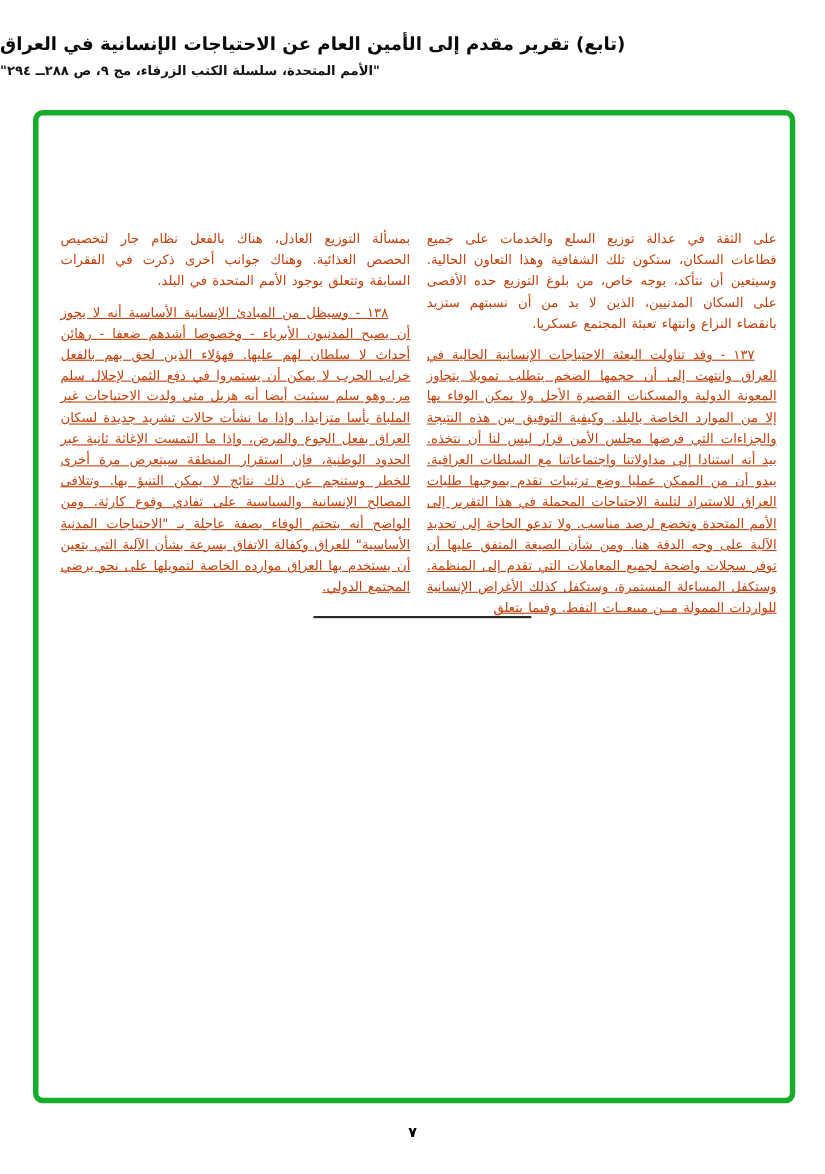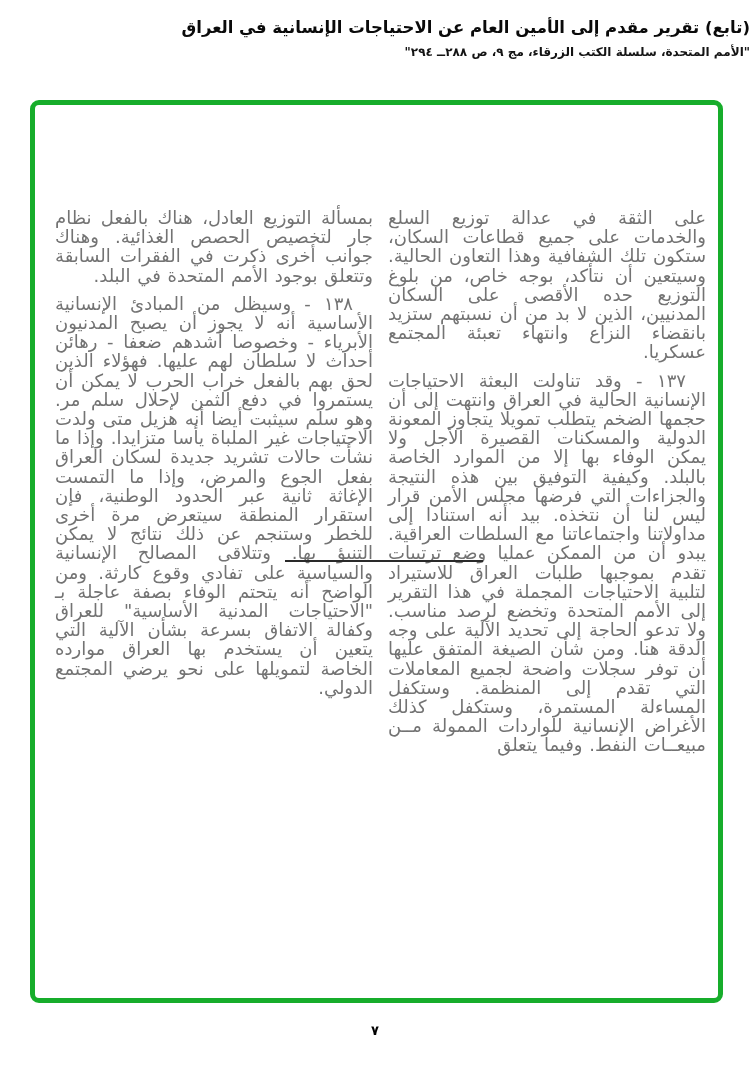--- a/index.html
+++ b/index.html
@@ -11,24 +11,24 @@
     position: relative;
     width: 750px;
     height: 1067px;
     background: #ffffff;
     font-family: "DejaVu Sans", sans-serif;
     color: #0d0d0d;
     overflow: hidden;
   }
   .doc-header {
     position: absolute;
-    top: 16px;
+    top: 28px;
     left: 0;
     width: 100%;
-    text-align: right;
+    text-align: left;
     direction: rtl;
   }
   .doc-title {
     font-size: 16.5px;
     font-weight: bold;
     letter-spacing: 0.2px;
     line-height: 1.5;
     color: #0a0a0a;
   }
   .doc-subtitle {
@@ -55,29 +55,30 @@
     display: flex;
     direction: rtl;
     gap: 15px;
   }
   .col {
     flex: 1;
     direction: rtl;
   }
   .col p {
     margin: 0 0 9px 0;
-    font-size: 18px;
+    font-size: 12px;
     line-height: 19.2px;
     text-align: justify;
     text-align-last: right;
     word-spacing: 1px;
-    color: #737373;
+    color: #c2410c;
   }
   .col p.indented {
     text-indent: 20px;
+    text-decoration: underline;
   }
   .footnote-rule {
     position: absolute;
     left: 250px;
     top: 455px;
     width: 198px;
     height: 2px;
     background: #2a2a2a;
   }
   .page-number {

